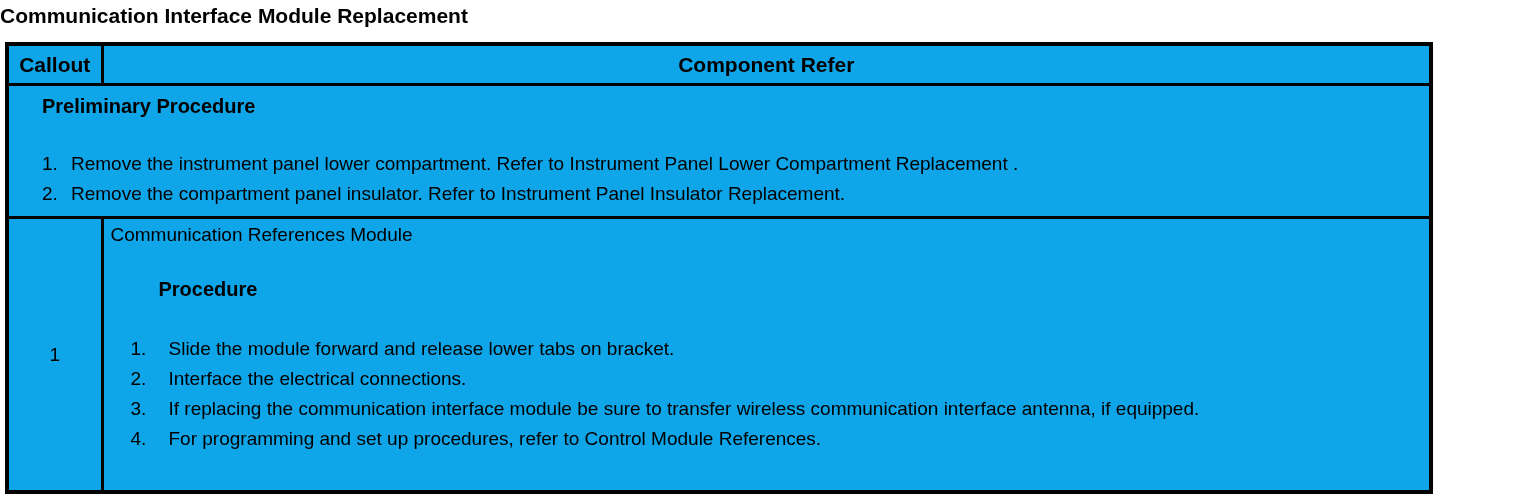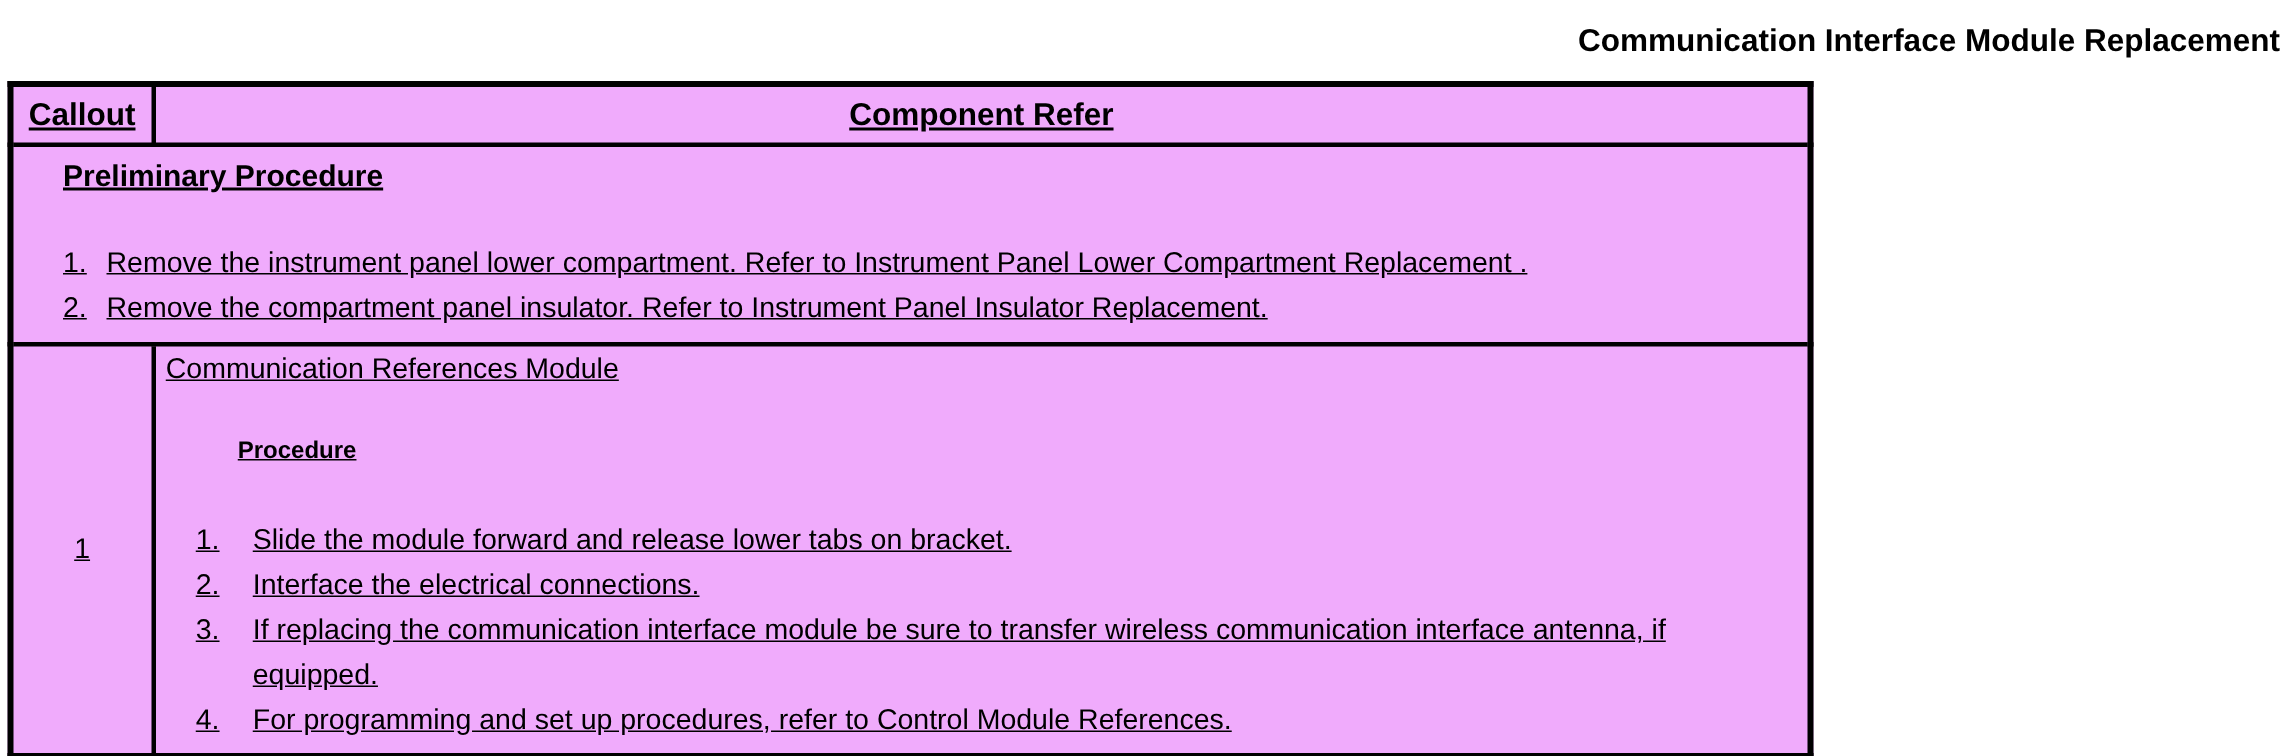--- a/index.html
+++ b/index.html
@@ -11,33 +11,31 @@
   }
   .page {
     position: relative;
     width: 1520px;
     height: 504px;
     background: #ffffff;
     overflow: hidden;
   }
   .title {
     padding-top: 4px;
-    text-align: right;
+    text-align: left;
     font-weight: bold;
     font-size: 21px;
     line-height: 24px;
-    margin-top: 12px;
   }
   table.doc-table {
     border-collapse: collapse;
     table-layout: fixed;
     margin: 14px 0 0 5px;
-    width: 1204px;
-    background: #f0abfc;
-    text-decoration: underline;
+    width: 1428px;
+    background: #0ea5e9;
   }
   table.doc-table, table.doc-table th, table.doc-table td {
     border: 3px solid #000000;
   }
   table.doc-table {
     border-width: 4px;
   }
   col.col-callout { width: 95px; }
   th {
     height: 37px;
@@ -87,21 +85,21 @@
   td.component-cell {
     height: 268px;
     padding: 3px 24px 0 7px;
   }
   .component-name {
     font-size: 19px;
     line-height: 26px;
   }
   .proc-heading {
     margin: 29px 0 0 48px;
-    font-size: 16px;
+    font-size: 20px;
     font-weight: bold;
     line-height: 24px;
   }
   .proc-steps {
     margin: 33px 0 0 20px;
   }
   .proc-steps .step .num {
     width: 38px;
   }
 </style>

